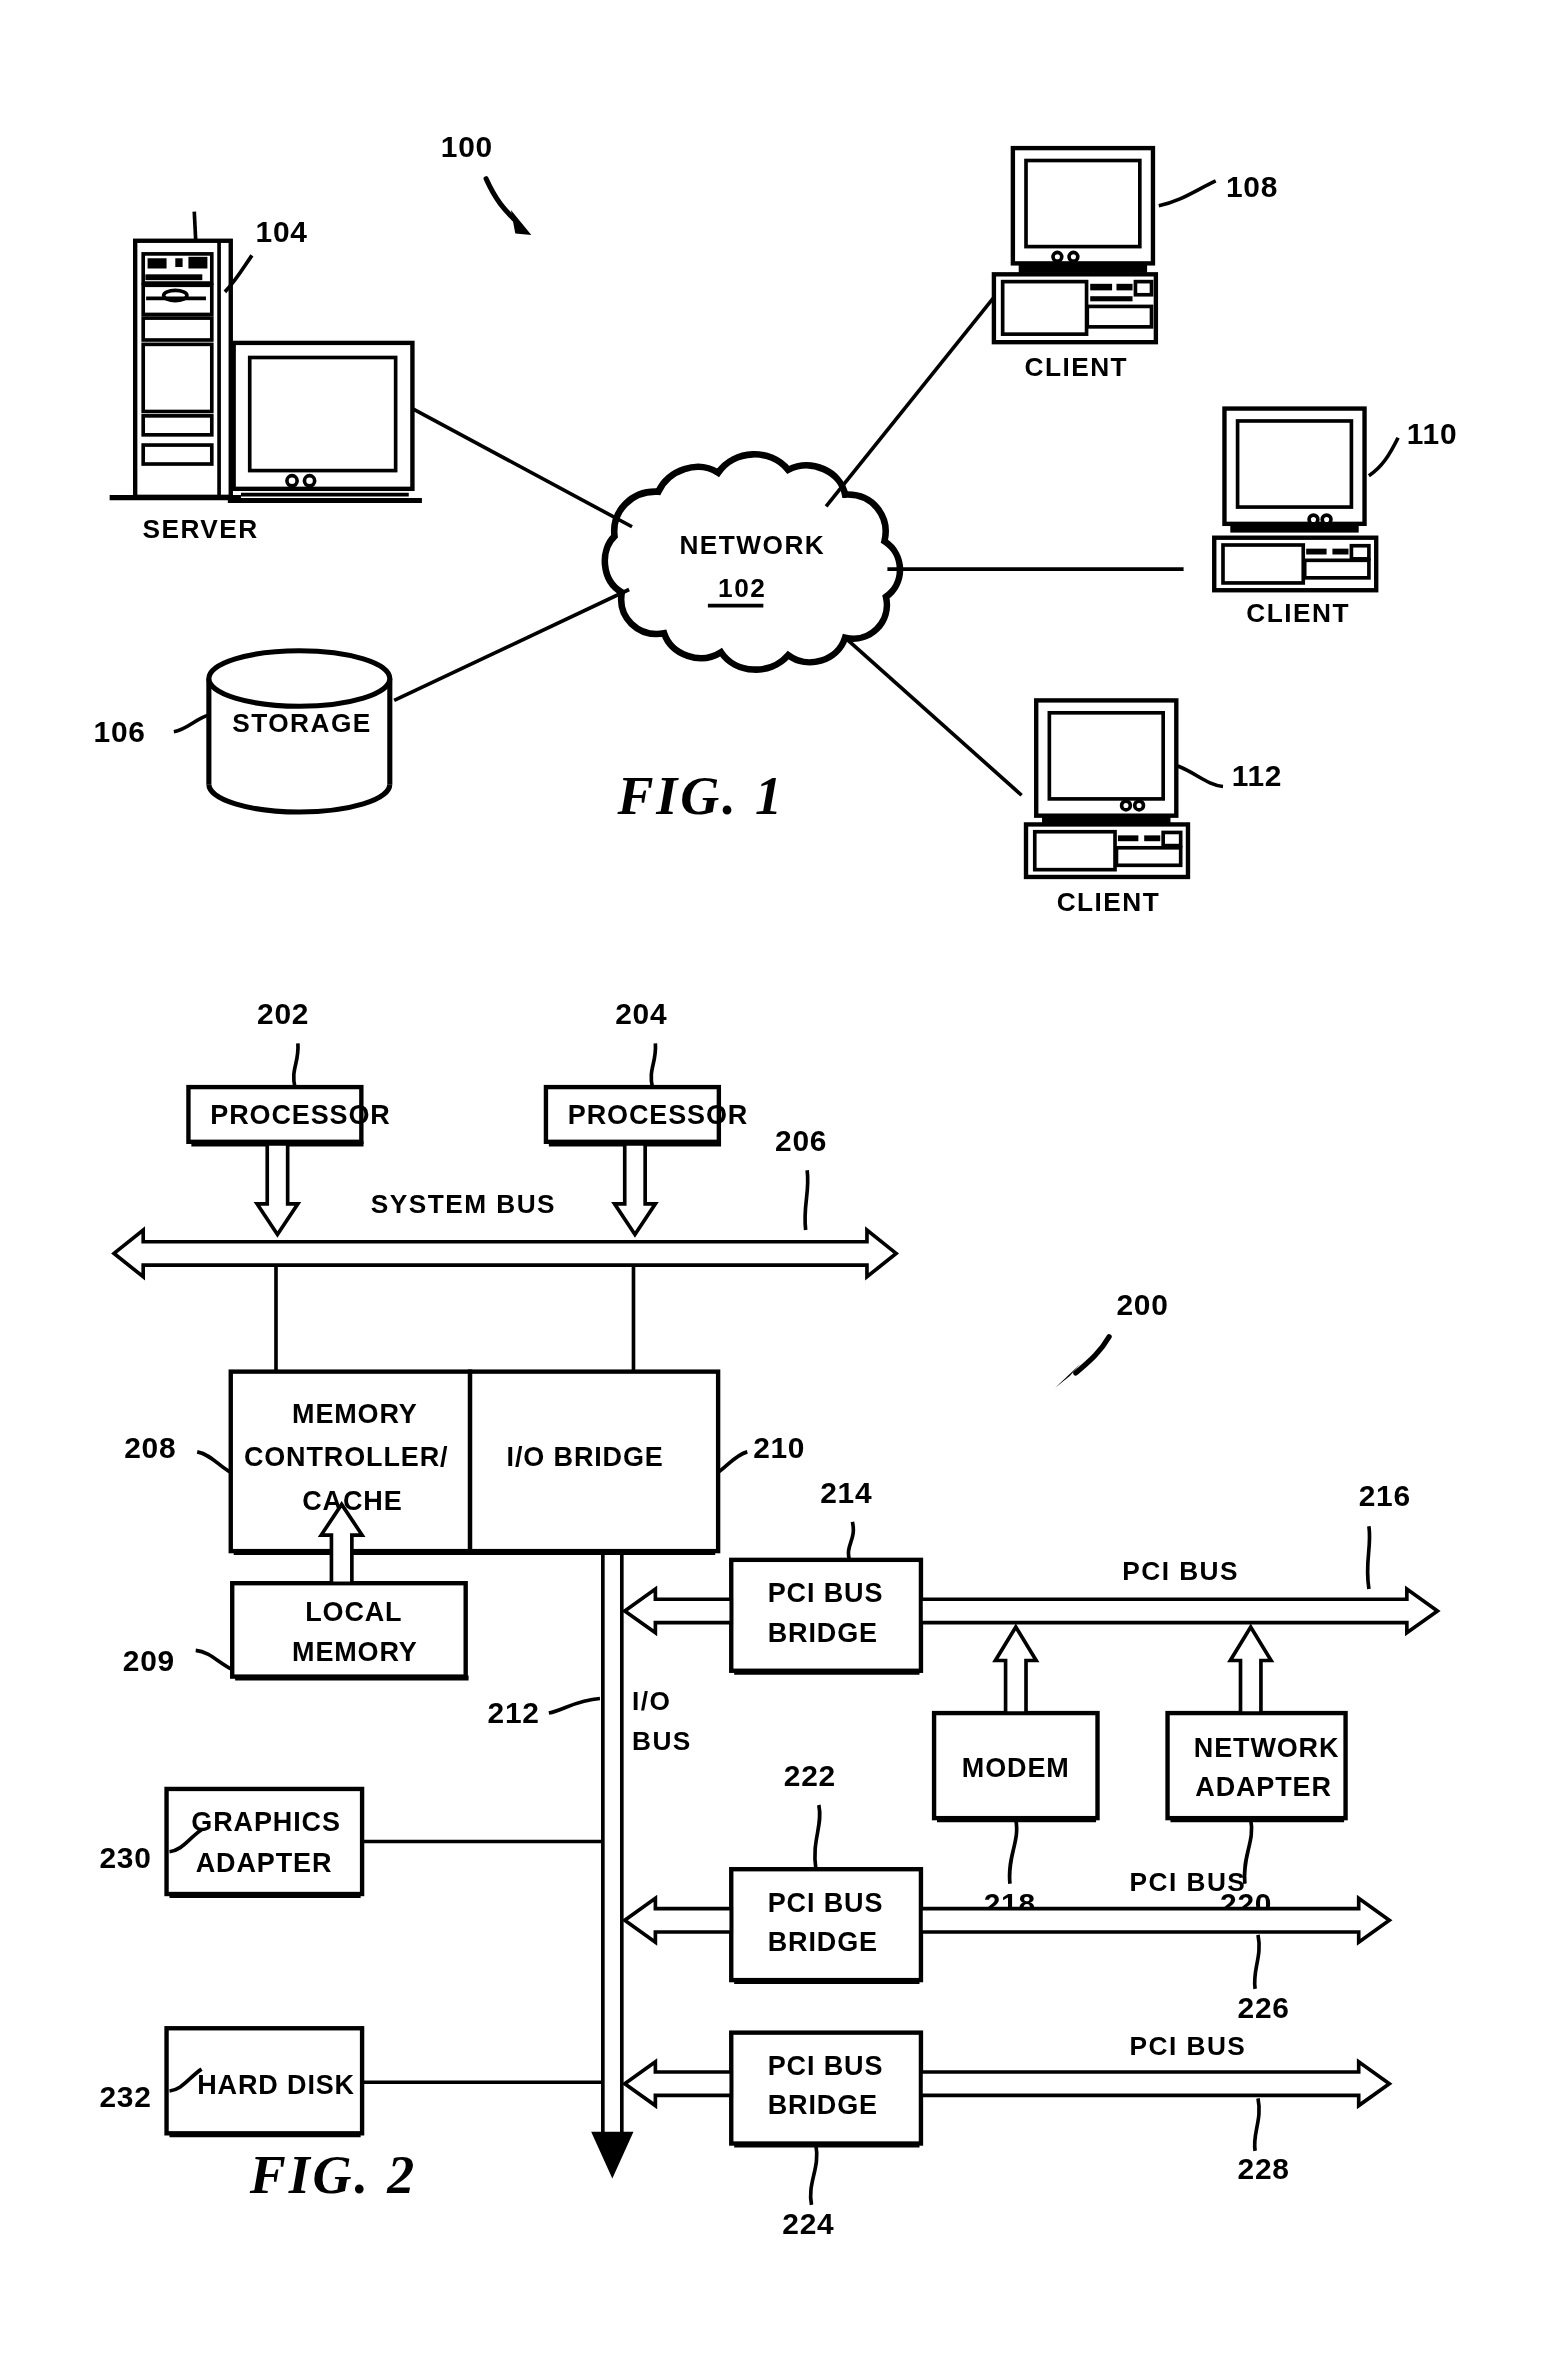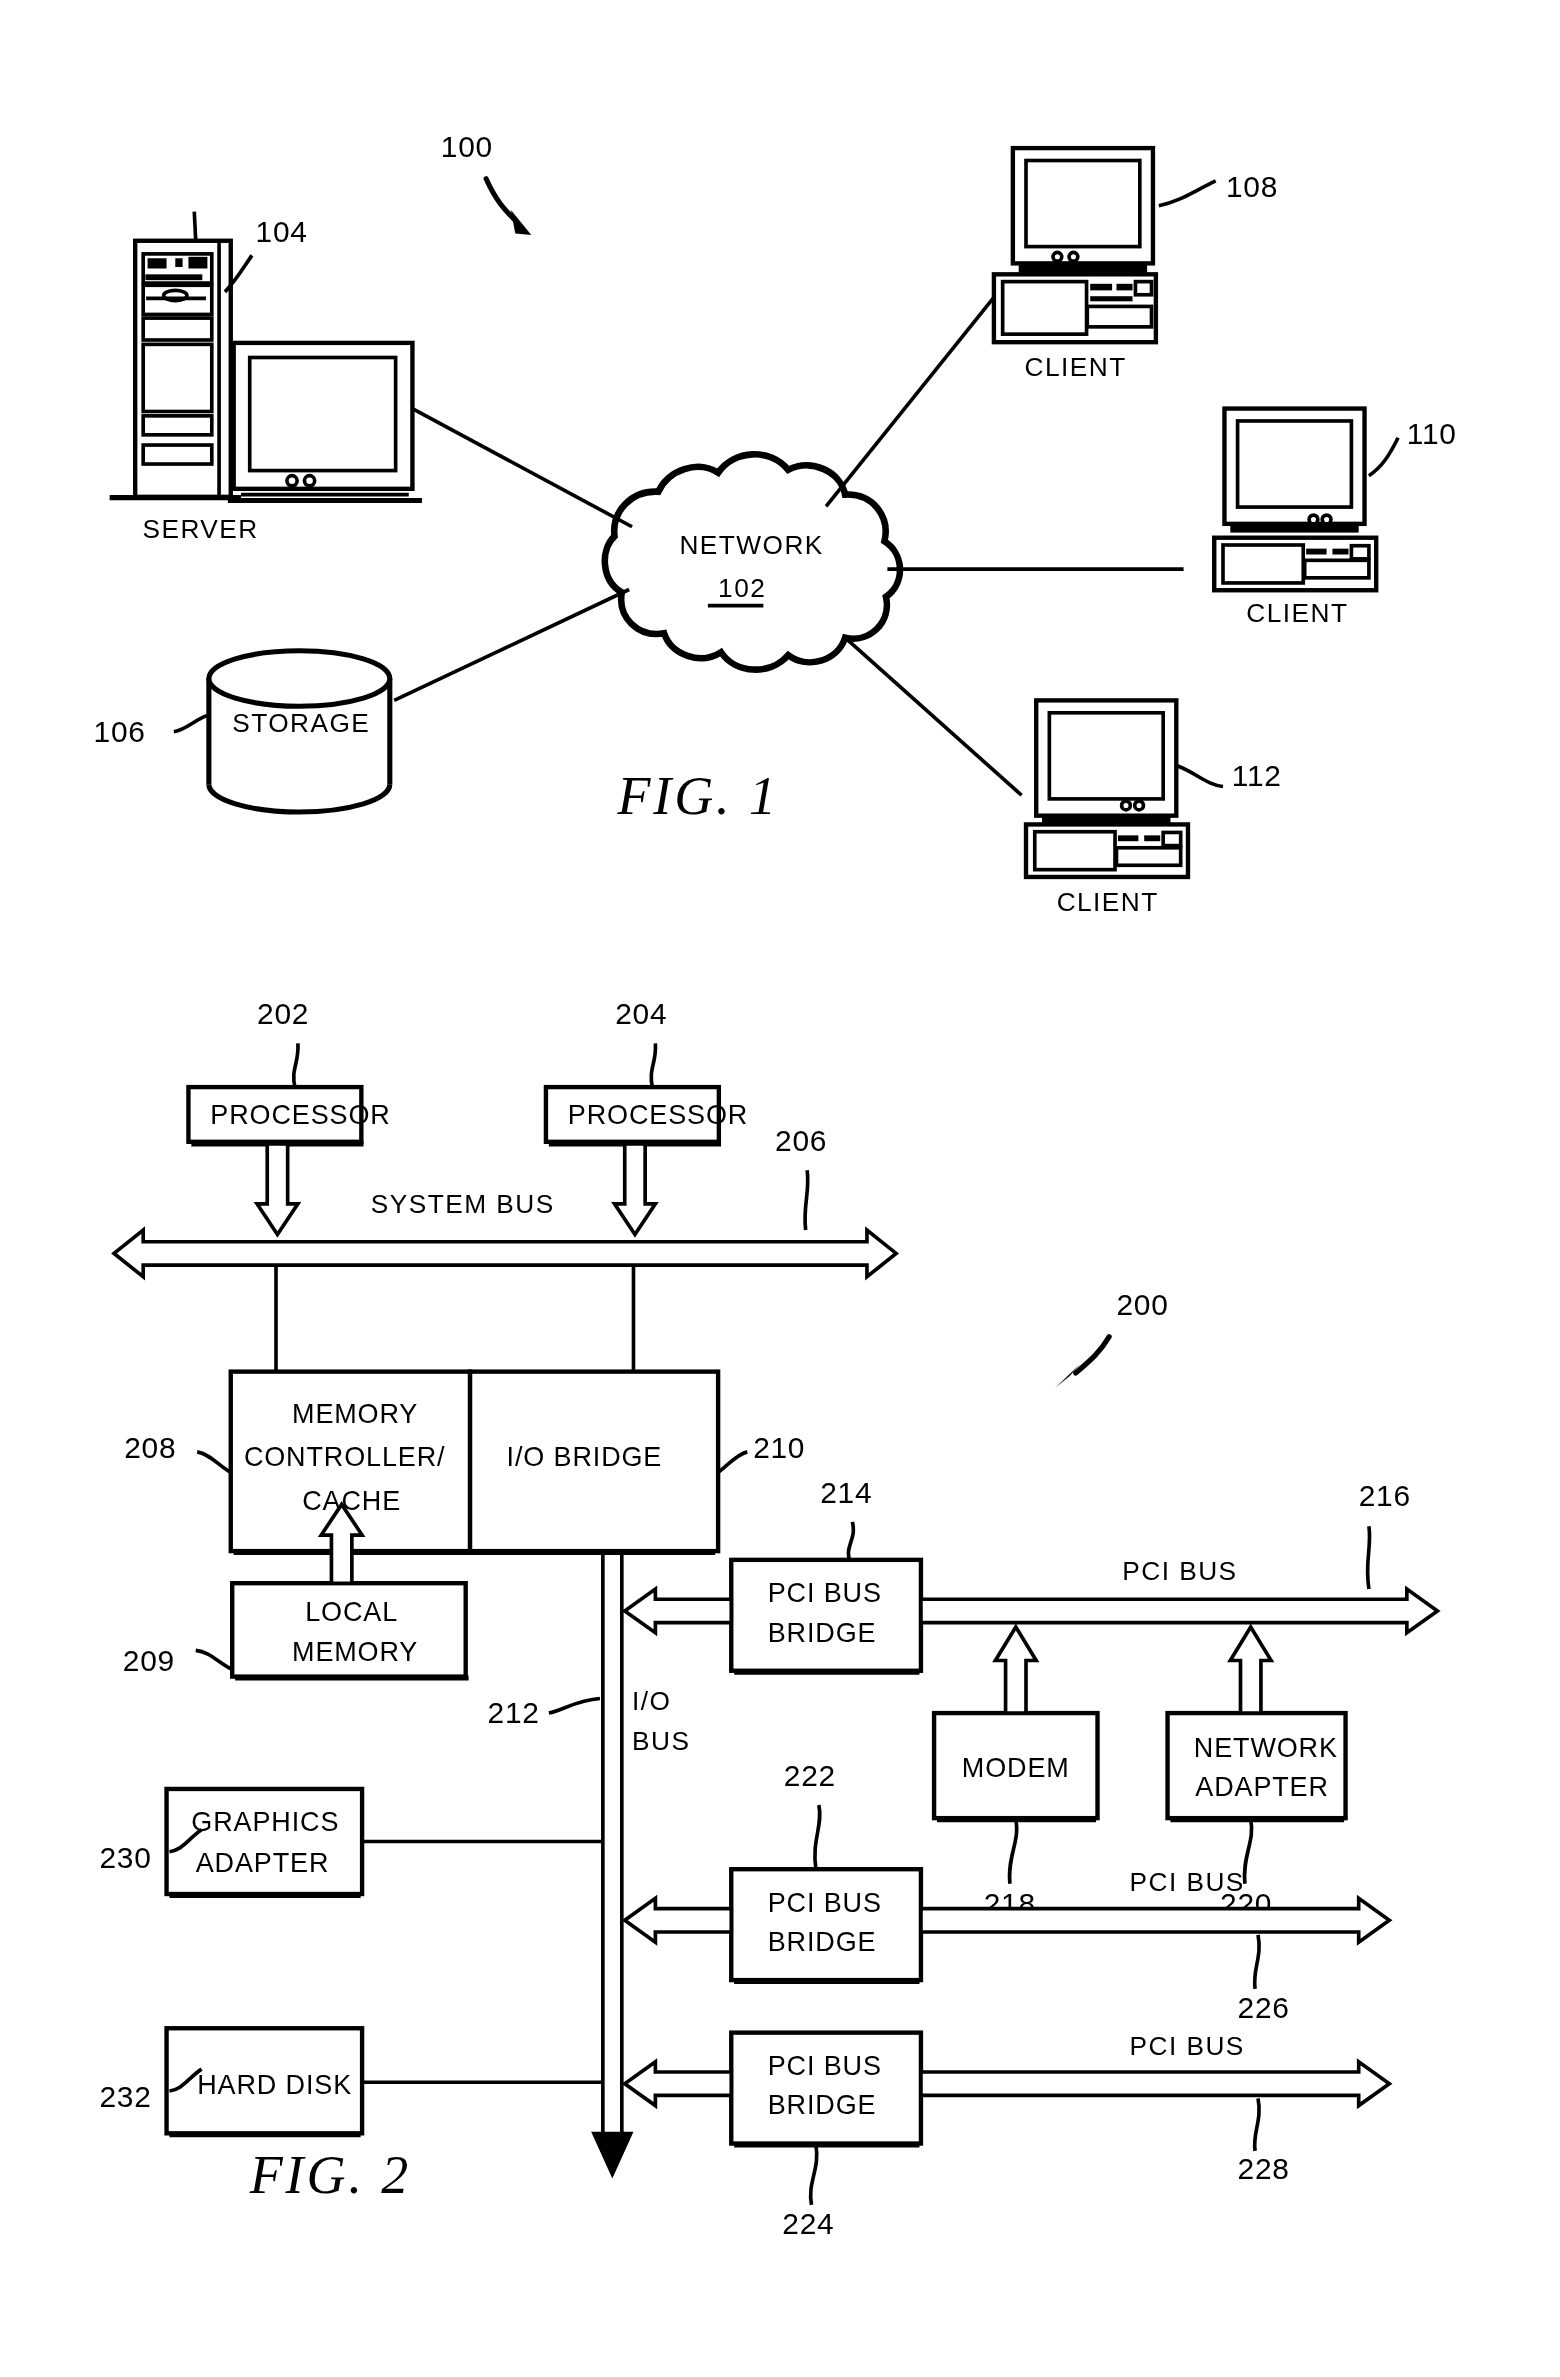--- a/index.html
+++ b/index.html
@@ -14,20 +14,21 @@
     position: relative;
     font-family: "Liberation Sans", sans-serif;
     color: #000000;
     overflow: hidden;
   }
   #sheet {
     position: absolute;
     left: 0; top: 0;
     width: 1519px;
     height: 2377px;
+    font-weight: bold;
   }
   svg.figure {
     position: absolute;
     left: 0;
     top: 0;
     width: 1561px;
     height: 2377px;
   }
   .ref {
     font-family: "Liberation Sans", sans-serif;

